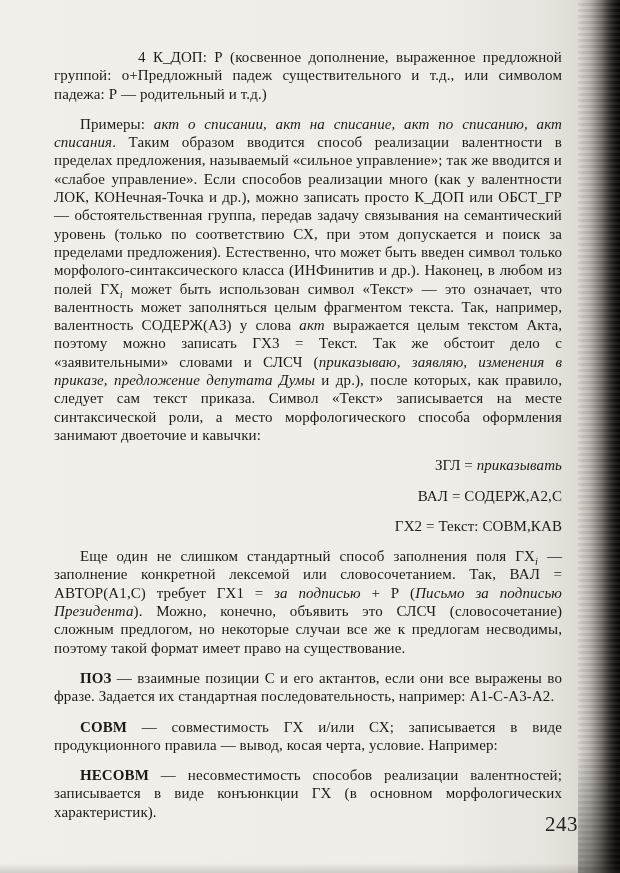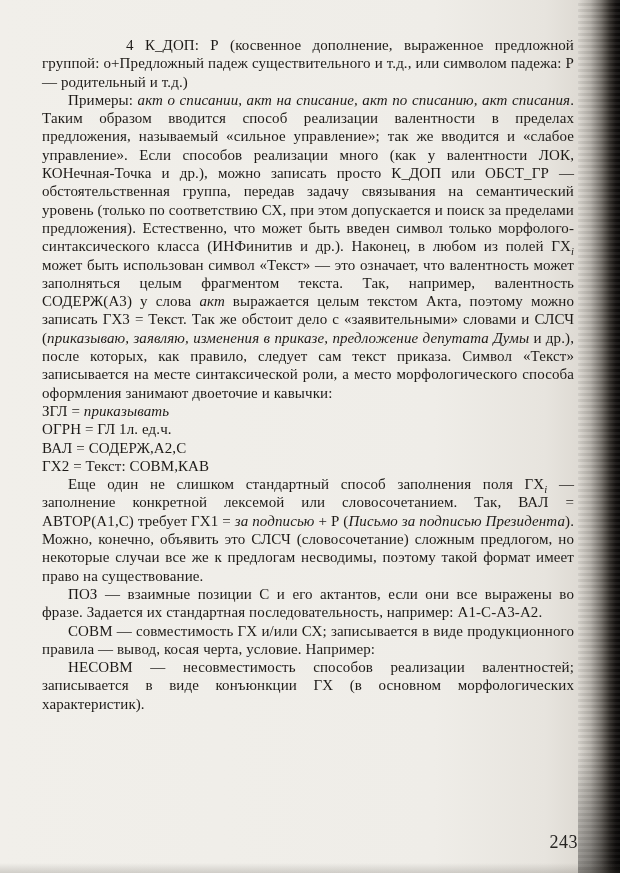--- a/index.html
+++ b/index.html
@@ -16,32 +16,32 @@
     content:"";position:absolute;left:0;bottom:0;width:100%;height:10px;
     background:linear-gradient(180deg,rgba(60,55,48,0) 0%,rgba(60,55,48,.18) 100%);
     pointer-events:none;
   }
   .text-column{
     position:absolute;left:42px;top:36px;width:532px;
     font-size:15px;line-height:18.3px;color:#1d1a17;
     text-align:justify;
     letter-spacing:.1px;
   }
-  .text-column p{margin:0;padding:0}
+  .text-column p{margin:12px;padding:0}
   p.indent{text-indent:26px}
   p.def{text-indent:84px}
-  p.example{text-indent:0;text-align:left}
+  p.example{text-indent:0;text-align:right}
   .gap-top{margin-top:7px}
   .gap-bottom{margin-bottom:7px}
   sub{font-size:10.5px;line-height:0;font-style:italic}
-  b{font-weight:normal}
+  b{font-weight:bold}
   i{font-style:italic}
   .page-number{
-    position:absolute;right:42px;bottom:20px;
-    font-size:18px;color:#242220;letter-spacing:.5px;margin-left:32px;
+    position:absolute;right:42px;bottom:36px;
+    font-size:21px;color:#242220;letter-spacing:.5px;margin-left:32px;
   }
   .binding-shadow{
     position:absolute;top:0;right:0;width:42px;height:100%;
     background:
       repeating-linear-gradient(180deg,
         rgba(255,255,255,.05) 0 3px, rgba(0,0,0,.06) 3px 6px),
       linear-gradient(90deg,
         rgba(45,40,34,0) 0%,
         rgba(45,40,34,.22) 30%,
         rgba(38,33,28,.55) 55%,
@@ -56,21 +56,20 @@
   }
 </style>
 </head>
 <body>
 
 <div class="page">
   <div class="text-column">
       <p class="def"><span>4 К_ДОП: Р (косвенное дополнение, выраженное предложной группой: о+Предложный падеж существительного и т.д., или символом падежа: Р — родительный и т.д.)</span></p>
       <p class="indent"><span>Примеры: </span><i>акт о списании, акт на списание, акт по списанию, акт списания</i><span>. Таким образом вводится способ реализации валентности в пределах предложения, называемый «сильное управление»; так же вводится и «слабое управление». Если способов реализации много (как у валентности ЛОК, КОНечная-Точка и др.), можно записать просто К_ДОП или ОБСТ_ГР — обстоятельственная группа, передав задачу связывания на семантический уровень (только по соответствию СХ, при этом допускается и поиск за пределами предложения). Естественно, что может быть введен символ только морфолого-синтаксического класса (ИНФинитив и др.). Наконец, в любом из полей ГХ</span><sub>i</sub><span> может быть использован символ «Текст» — это означает, что валентность может заполняться целым фрагментом текста. Так, например, валентность СОДЕРЖ(А3) у слова </span><i>акт</i><span> выражается целым текстом Акта, поэтому можно записать ГХ3 = Текст. Так же обстоит дело с «заявительными» словами и СЛСЧ (</span><i>приказываю, заявляю, изменения в приказе, предложение депутата Думы</i><span> и др.), после которых, как правило, следует сам текст приказа. Символ «Текст» записывается на месте синтаксической роли, а место морфологического способа оформления занимают двоеточие и кавычки:</span></p>
       <p class="example gap-top"><span>ЗГЛ = </span><i>приказывать</i></p>
-      <p class="example"><span>ОГРН = ГЛ 1л. ед.ч.</span></p>
       <p class="example"><span>ВАЛ = СОДЕРЖ,А2,С</span></p>
       <p class="example gap-bottom"><span>ГХ2 = Текст: СОВМ,КАВ</span></p>
       <p class="indent"><span>Еще один не слишком стандартный способ заполнения поля ГХ</span><sub>i</sub><span> — заполнение конкретной лексемой или словосочетанием. Так, ВАЛ = АВТОР(А1,С) требует ГХ1 = </span><i>за подписью</i><span> + Р (</span><i>Письмо за подписью Президента</i><span>). Можно, конечно, объявить это СЛСЧ (словосочетание) сложным предлогом, но некоторые случаи все же к предлогам несводимы, поэтому такой формат имеет право на существование.</span></p>
       <p class="indent"><b>ПОЗ</b><span> — взаимные позиции С и его актантов, если они все выражены во фразе. Задается их стандартная последовательность, например: А1-С-А3-А2.</span></p>
       <p class="indent"><b>СОВМ</b><span> — совместимость ГХ и/или СХ; записывается в виде продукционного правила — вывод, косая черта, условие. Например:</span></p>
       <p class="indent"><b>НЕСОВМ</b><span> — несовместимость способов реализации валентностей; записывается в виде конъюнкции ГХ (в основном морфологических характеристик).</span></p>
     </div>
   <div class="page-number">243</div>
   <div class="binding-shadow"></div>
 </div>

